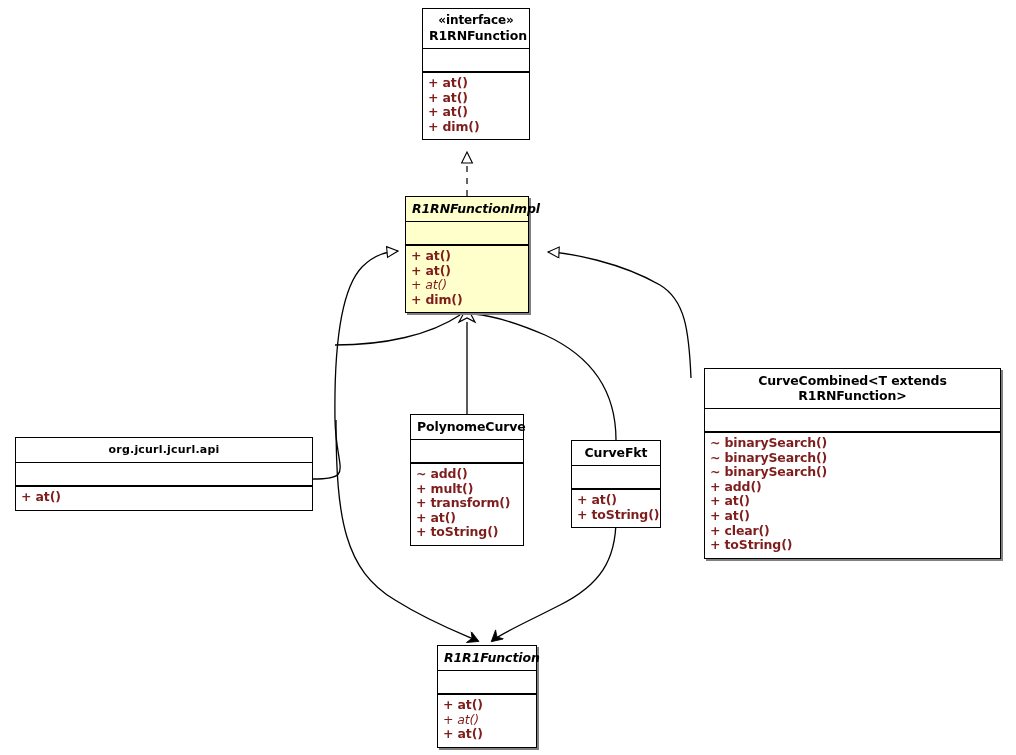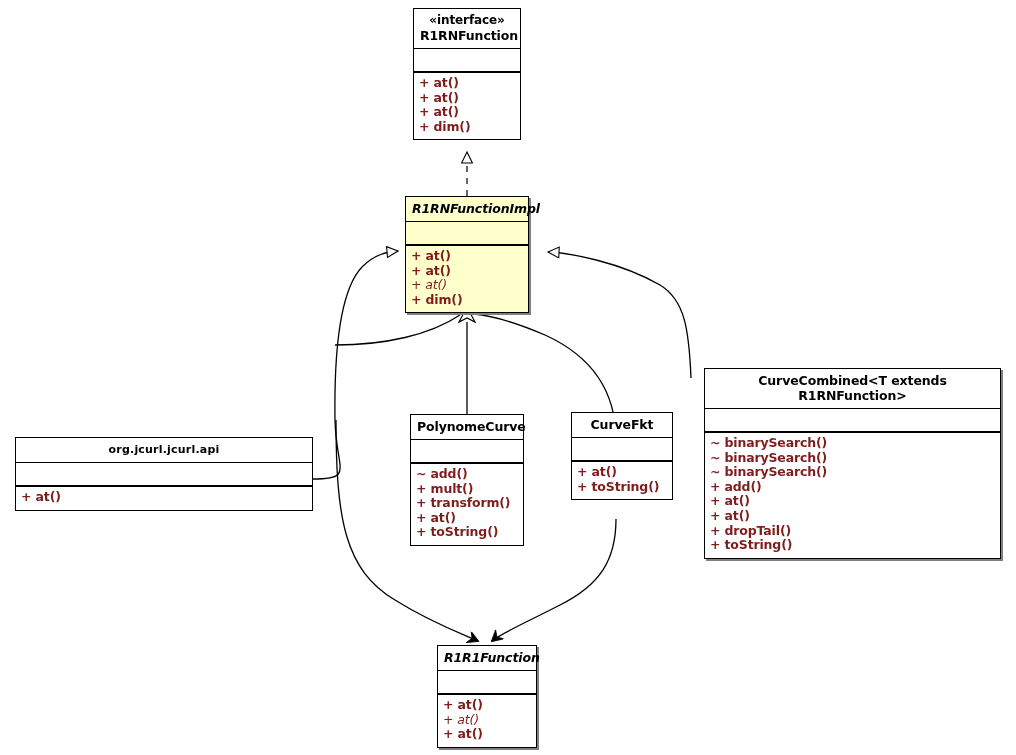--- a/index.html
+++ b/index.html
@@ -126,21 +126,21 @@
 
     <g>
       <path d="M 336,420 C 336,520 345,570 395,600 C 430,622 462,634 478,641" fill="none" stroke="#000000" stroke-width="1.3" marker-end="url(#openArrow)"></path>
     </g>
 
     <g>
       <path d="M 616,519 C 616,560 600,585 560,605 C 525,623 500,634 492,641" fill="none" stroke="#000000" stroke-width="1.3" marker-end="url(#openArrow)"></path>
     </g>
   </svg>
 
-  <div class="uml-class" style="left:413px; top:8px; width:108px;">
+  <div class="uml-class" style="left:422px; top:8px; width:108px;">
     <div class="cls-name">
       <span class="stereotype">«interface»</span>
       <span class="title">R1RNFunction</span>
     </div>
     <div class="cls-attrs"></div>
     <div class="cls-ops">
       <div class="op">+ at()</div>
       <div class="op">+ at()</div>
       <div class="op">+ at()</div>
       <div class="op">+ dim()</div>
@@ -177,21 +177,21 @@
     <div class="cls-attrs"></div>
     <div class="cls-ops">
       <div class="op">~ add()</div>
       <div class="op">+ mult()</div>
       <div class="op">+ transform()</div>
       <div class="op">+ at()</div>
       <div class="op">+ toString()</div>
     </div>
   </div>
 
-  <div class="uml-class" style="left:571px; top:412px; width:102px;">
+  <div class="uml-class" style="left:571px; top:440px; width:90px;">
     <div class="cls-name">
       <span class="title">CurveFkt</span>
     </div>
     <div class="cls-attrs"></div>
     <div class="cls-ops">
       <div class="op">+ at()</div>
       <div class="op">+ toString()</div>
     </div>
   </div>
 
@@ -200,21 +200,21 @@
       <span class="title">CurveCombined&lt;T extends R1RNFunction&gt;</span>
     </div>
     <div class="cls-attrs"></div>
     <div class="cls-ops">
       <div class="op">~ binarySearch()</div>
       <div class="op">~ binarySearch()</div>
       <div class="op">~ binarySearch()</div>
       <div class="op">+ add()</div>
       <div class="op">+ at()</div>
       <div class="op">+ at()</div>
-      <div class="op">+ dropTail()</div>
+      <div class="op">+ clear()</div>
       <div class="op">+ toString()</div>
     </div>
   </div>
 
   <div class="uml-class shadowed" style="left:437px; top:645px; width:100px;">
     <div class="cls-name italic">
       <span class="title">R1R1Function</span>
     </div>
     <div class="cls-attrs"></div>
     <div class="cls-ops">

